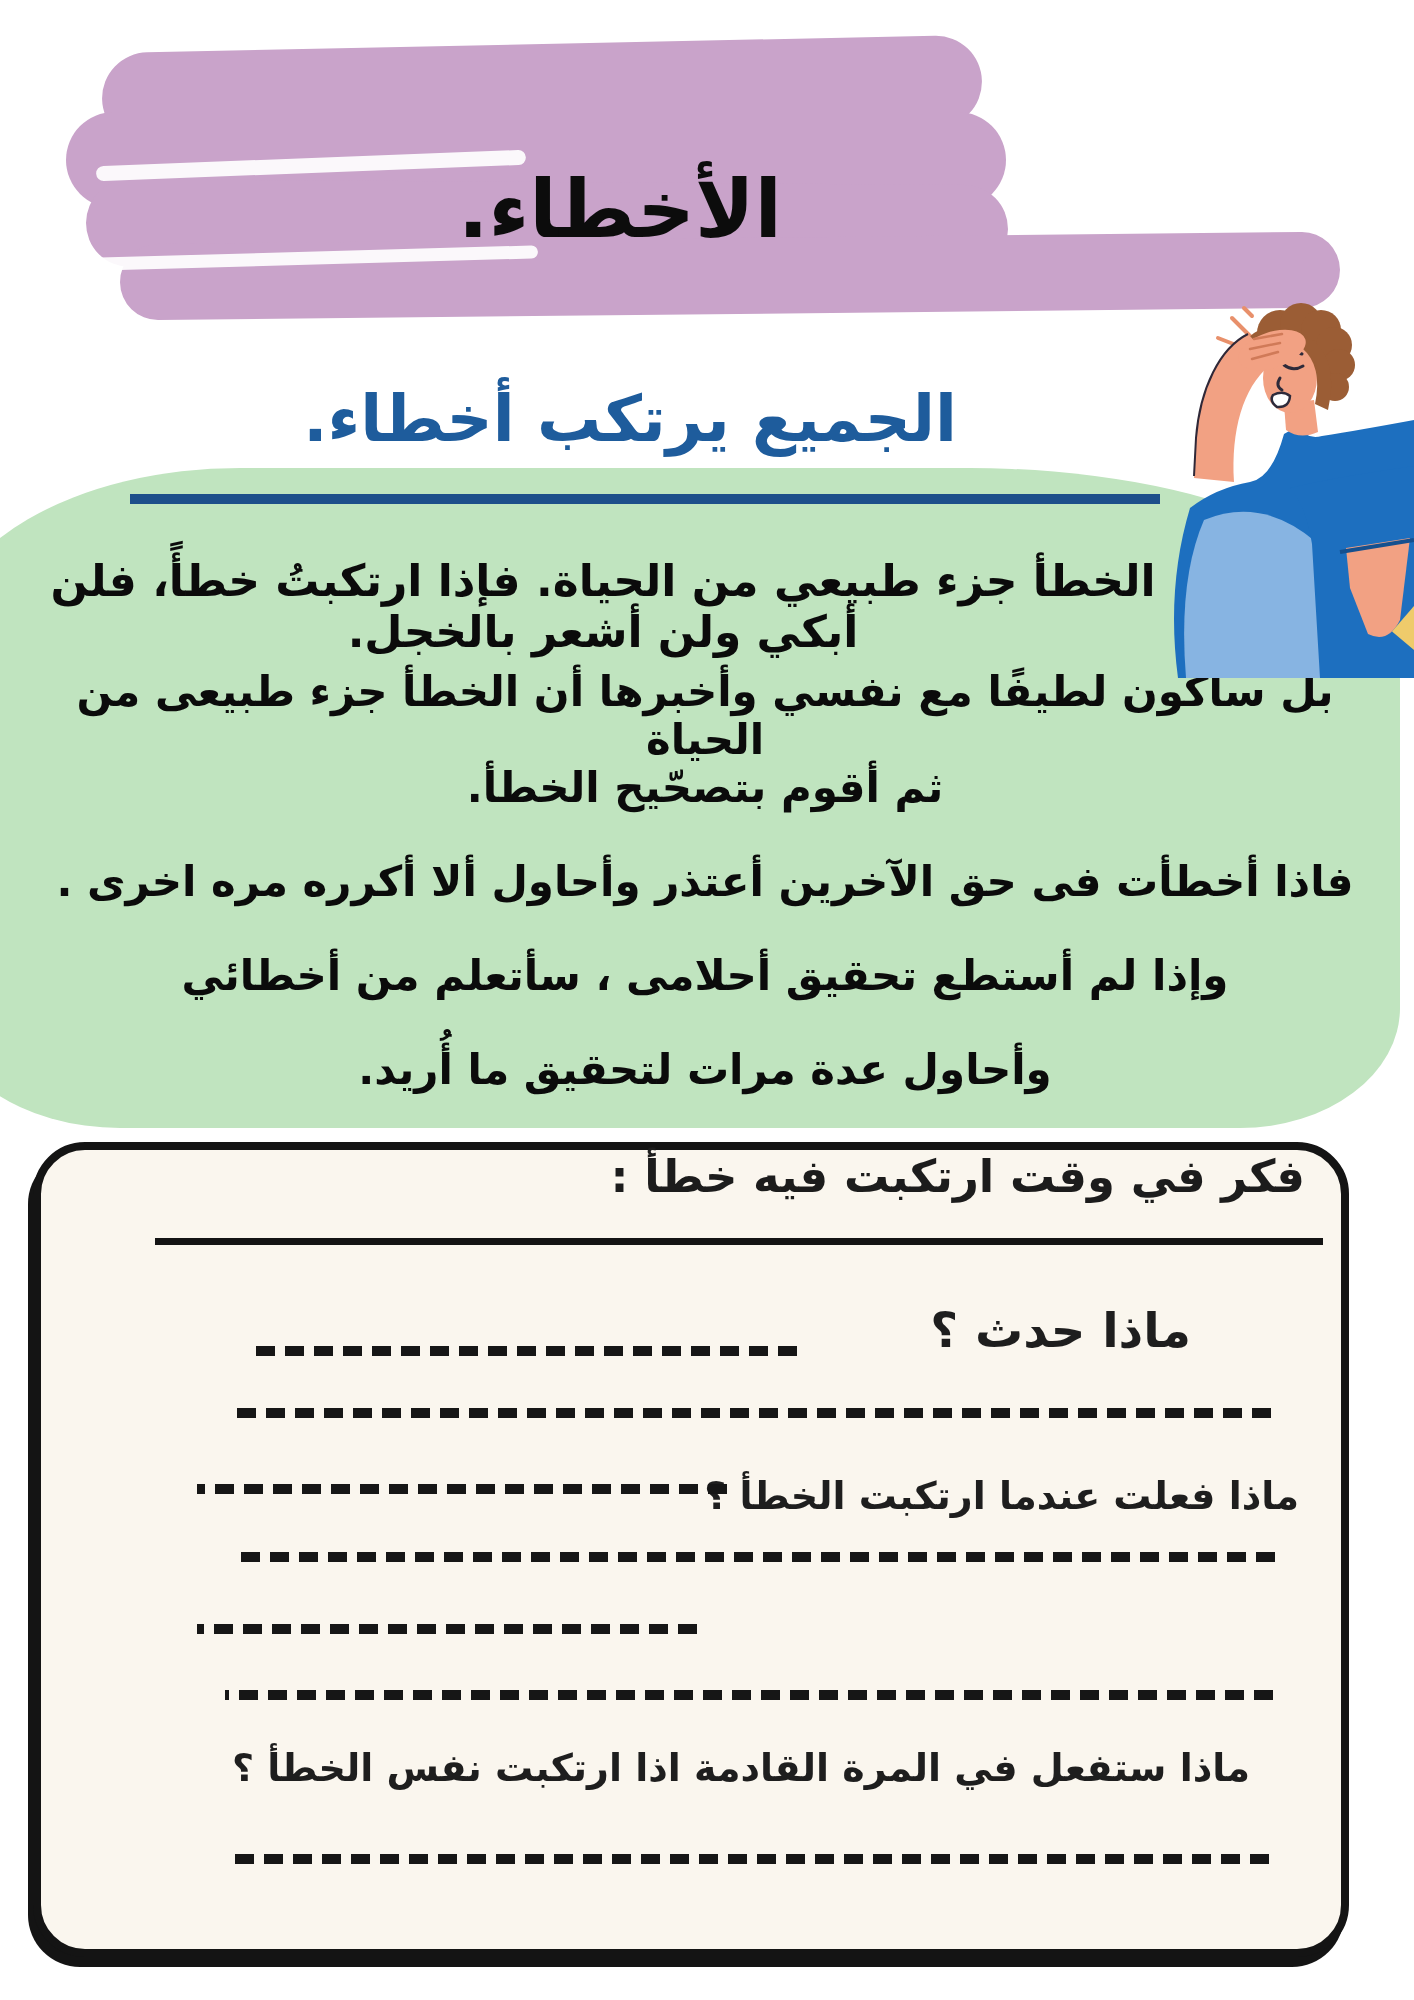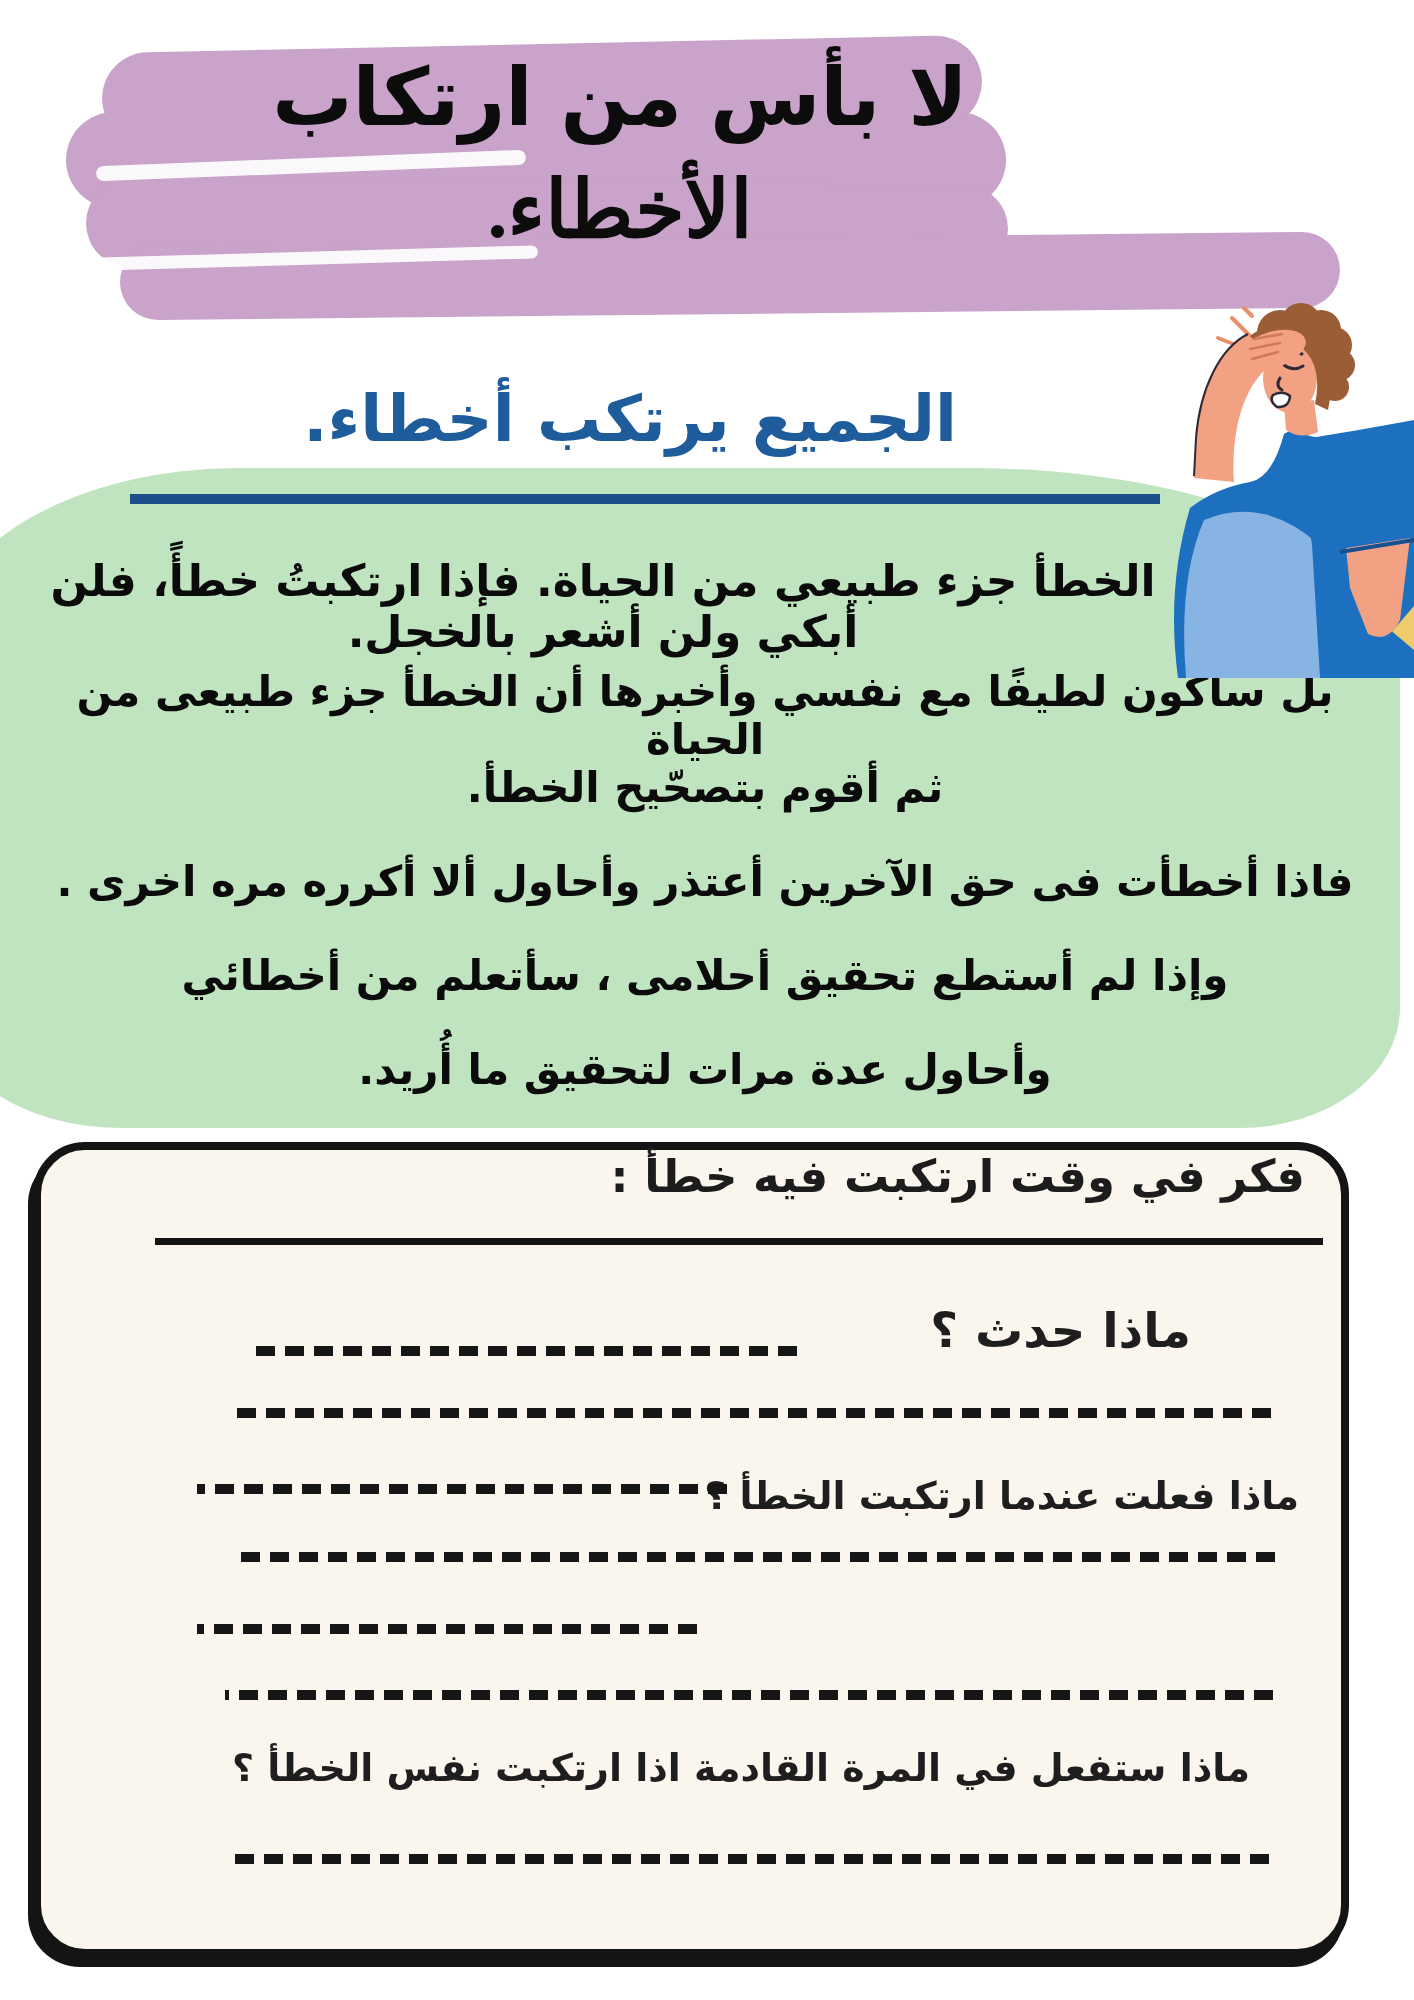--- a/index.html
+++ b/index.html
@@ -20,21 +20,21 @@
   .stroke.s2{left:66px;top:112px;width:940px;height:96px;}
   .stroke.s3{left:86px;top:182px;width:922px;height:88px;transform:rotate(.4deg);}
   .stroke.s4{left:120px;top:238px;width:1220px;height:76px;border-radius:40px;transform:rotate(-.6deg);}
   .streak{position:absolute;background:#ffffff;border-radius:8px;opacity:.92;}
   .streak.k1{left:96px;top:158px;width:430px;height:15px;transform:rotate(-2.2deg);}
   .streak.k2{left:58px;top:252px;width:480px;height:13px;transform:rotate(-1.6deg);}
 
   .title-line{position:absolute;left:170px;width:900px;text-align:center;
     font-size:80px;line-height:1.1;color:#0c0c0c;z-index:2;}
   .title-line.l1{top:54px;}
-  .title-line.l2{top:166px;font-family:Liberation Serif, serif;}
+  .title-line.l2{top:166px;}
 
   .subtitle{position:absolute;left:180px;top:382px;width:900px;text-align:center;
     font-size:64px;color:#1e5c9c;z-index:2;}
   .subtitle-rule{position:absolute;left:130px;top:494px;width:1030px;height:10px;
     background:#1d4f8a;z-index:2;}
 
   
   .intro-blob{position:absolute;left:-60px;top:468px;width:1460px;height:660px;
     background:#c0e4bf;z-index:1;
     border-radius:300px 430px 160px 180px / 175px 185px 120px 125px;}
@@ -83,21 +83,20 @@
 
   <div>
     <div class="stroke s1"></div>
     <div class="stroke s2"></div>
     <div class="stroke s3"></div>
     <div class="stroke s4"></div>
     <div class="streak k1"></div>
     <div class="streak k2"></div>
   </div>
 
-  <div class="title-line l1">لا بأس من ارتكاب</div>
   <div class="title-line l2">الأخطاء.</div>
 
   <div class="subtitle">الجميع يرتكب أخطاء.</div>
   <div class="subtitle-rule"></div>
 
   <div class="intro-blob"></div>
   <div class="intro-line i0">الخطأ جزء طبيعي من الحياة. فإذا ارتكبتُ خطأً، فلن أبكي ولن أشعر بالخجل.</div>
   <div class="intro-line i1">بل سأكون لطيفًا مع نفسي وأخبرها أن الخطأ جزء طبيعى من الحياة</div>
   <div class="intro-line i2">ثم أقوم بتصحّيح الخطأ.</div>
   <div class="intro-line i3">فاذا أخطأت فى حق الآخرين أعتذر وأحاول ألا أكرره مره اخرى .</div>

